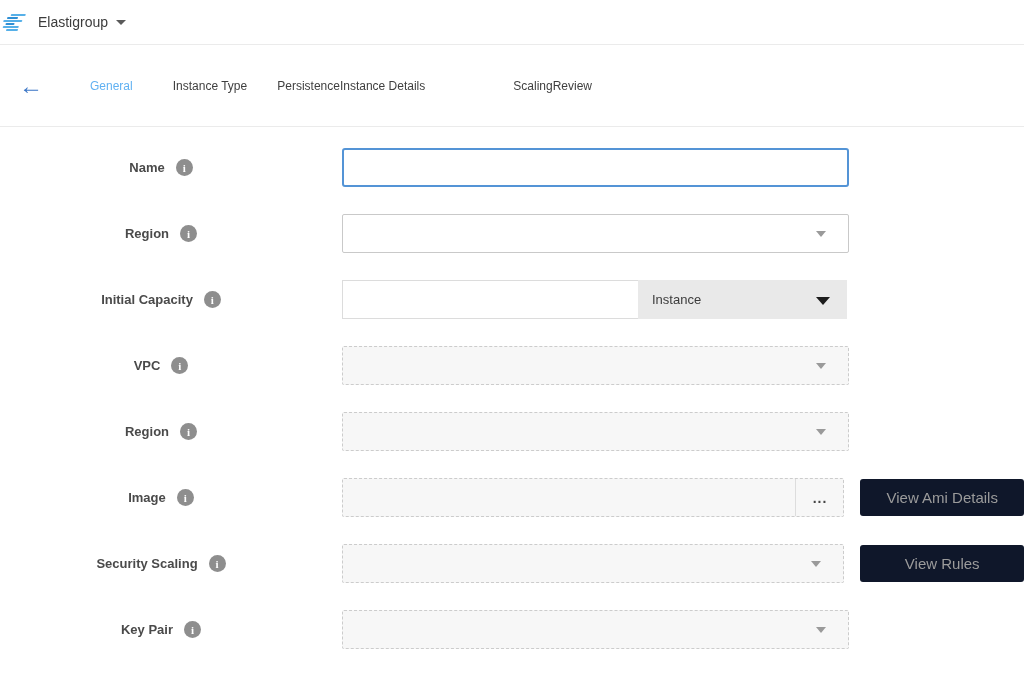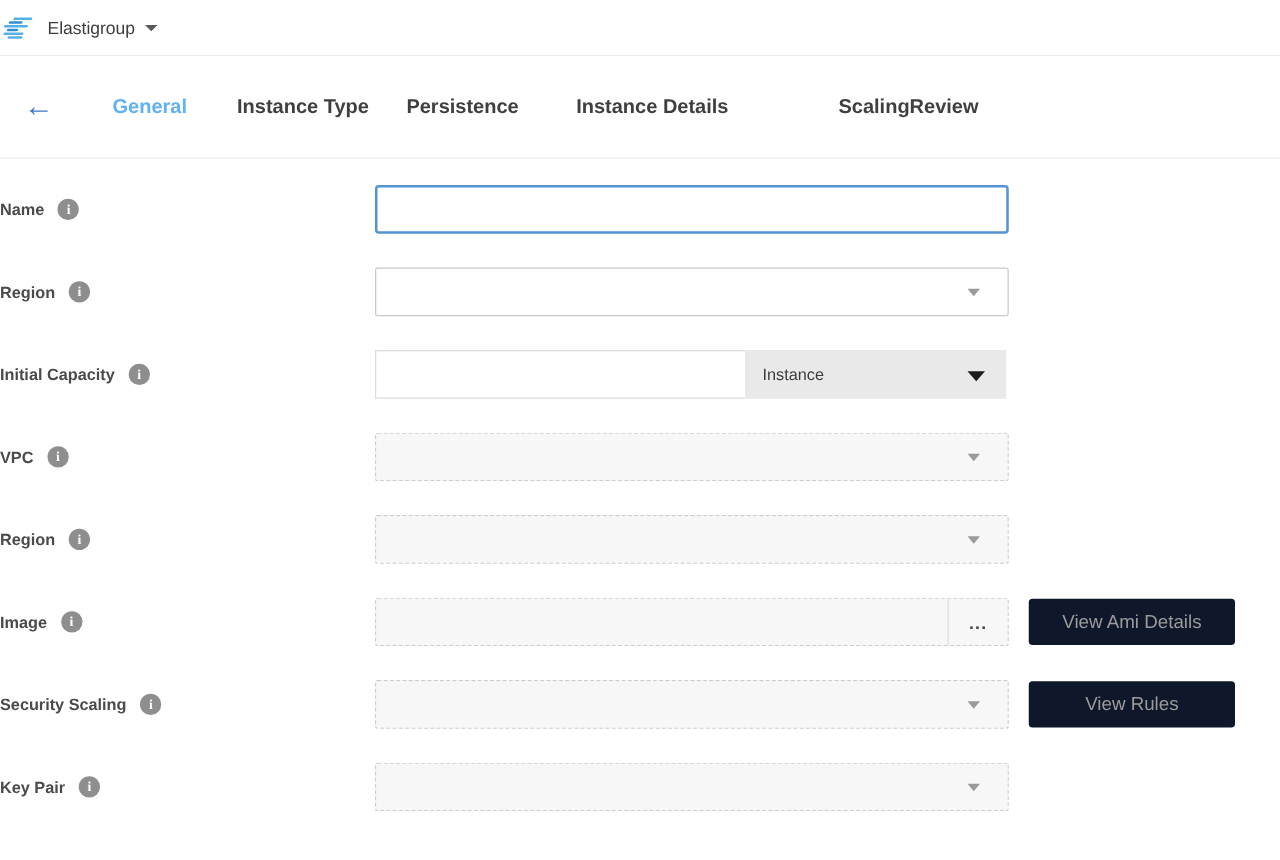--- a/index.html
+++ b/index.html
@@ -50,42 +50,42 @@
     background: #fff;
   }
   .back-btn {
     font-size: 24px; line-height: 24px;
     color: #3b76c6;
     margin-left: 19px;
     width: 25px;
     cursor: pointer;
     font-weight: 400;
   }
-  .tab { font-size: 16px; color: #3f3f3f; cursor: pointer; white-space: nowrap; font-weight: bold; }
+  .tab { font-size: 12px; color: #3f3f3f; cursor: pointer; white-space: nowrap; }
   .tab.active { color: #61b1f2; }
   .tab:nth-of-type(1){ margin-left: 44px; }
   .tab:nth-of-type(2){ margin-left: 46px; }
   .tab:nth-of-type(3){ margin-left: 40px; }
   .tab:nth-of-type(4){ margin-left: 30px; }
-  .tab:nth-of-type(5){ margin-left: 46px; }
+  .tab:nth-of-type(5){ }
   .tab:nth-of-type(6){ margin-left: 88px; }
 
   
   .form { padding-top: 21px; }
   .form-row {
     display: flex;
     align-items: center;
     height: 39px;
     margin-bottom: 27px;
   }
   .label-col {
-    width: 300px;
+    width: 342px;
     display: flex;
     align-items: center;
-    justify-content: flex-start;
+    justify-content: center;
     padding-right: 20px;
     gap: 11px;
     flex-shrink: 0;
   }
   .field-label { font-size: 13px; font-weight: 700; color: #4a4a4a; }
   .info-icon {
     width: 17px; height: 17px;
     border-radius: 50%;
     background: #8e8e8e;
     color: #ffffff;

